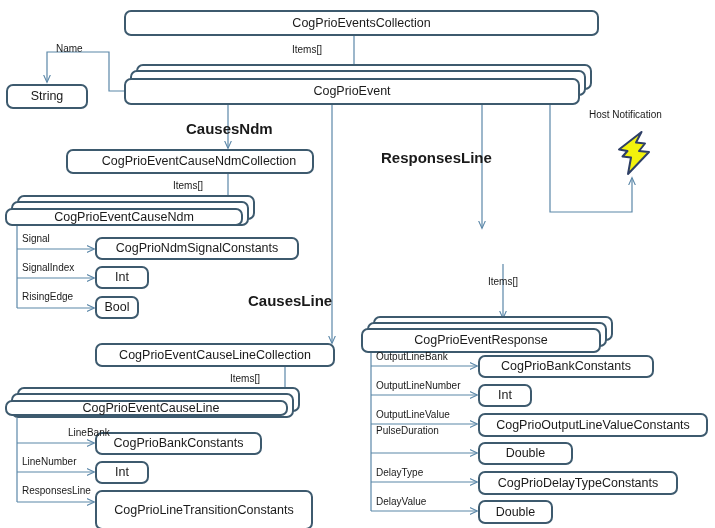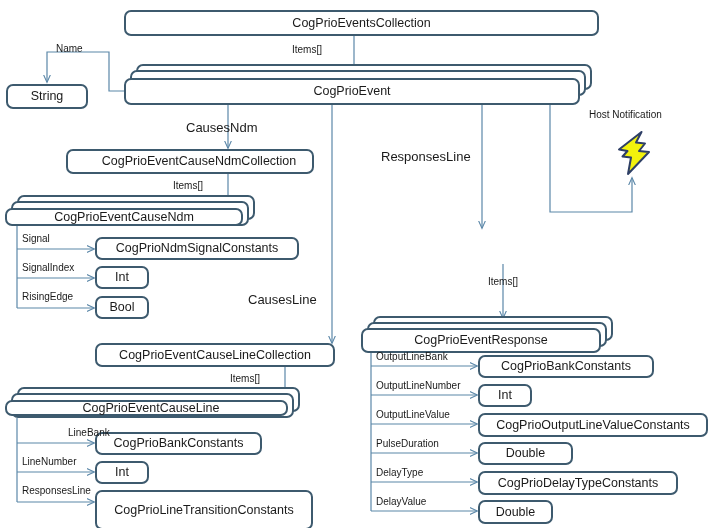--- a/index.html
+++ b/index.html
@@ -52,22 +52,22 @@
   
   .elabel {
     position: absolute;
     font-size: 10px;
     color: #1a1a1a;
     white-space: nowrap;
     line-height: 1;
     z-index: 4;
   }
   .elabel.bold {
-    font-weight: normal;
-    font-size: 13px;
+    font-weight: bold;
+    font-size: 15px;
   }
   .elabel.attr { font-size: 10px; }
   
   .bolt {
     position: absolute;
     z-index: 4;
   }
 </style>
 </head>
 <body>
@@ -146,21 +146,21 @@
   <div class="node" style="left:5px; top:208px; width:238px; height:18px;">
     <span>CogPrioEventCauseNdm</span>
   </div>
 
   <div class="node" style="left:95px; top:237px; width:204px; height:23px;">
     <span>CogPrioNdmSignalConstants</span>
   </div>
   <div class="node" style="left:95px; top:266px; width:54px; height:23px;">
     <span>Int</span>
   </div>
-  <div class="node" style="left:95px; top:296px; width:54px; height:23px;">
+  <div class="node" style="left:95px; top:296px; width:44px; height:23px;">
     <span>Bool</span>
   </div>
 
   <div class="node" style="left:95px; top:343px; width:240px; height:24px;">
     <span>CogPrioEventCauseLineCollection</span>
   </div>
 
   <div class="ghost" style="left:17px; top:387px; width:283px; height:25px;"></div>
   <div class="ghost g2" style="left:11px; top:393px; width:283px; height:25px;"></div>
   <div class="node" style="left:5px; top:400px; width:283px; height:16px;padding-left:9px;">
@@ -223,21 +223,21 @@
   <div class="elabel attr" style="left:22px; top:457px;">LineNumber</div>
   <div class="elabel attr" style="left:22px; top:486px;">ResponsesLine</div>
 
   <div class="elabel bold" style="left:381px; top:150px;">ResponsesLine</div>
 
   <div class="elabel" style="left:488px; top:277px;">Items[]</div>
 
   <div class="elabel attr" style="left:376px; top:352px;">OutputLineBank</div>
   <div class="elabel attr" style="left:376px; top:381px;">OutputLineNumber</div>
   <div class="elabel attr" style="left:376px; top:410px;">OutputLineValue</div>
-  <div class="elabel attr" style="left:376px; top:439px;">PulseDuration</div>
+  <div class="elabel attr" style="left:376px; top:426px;">PulseDuration</div>
   <div class="elabel attr" style="left:376px; top:468px;">DelayType</div>
   <div class="elabel attr" style="left:376px; top:497px;">DelayValue</div>
 
   <div class="elabel" style="left:589px; top:110px;">Host Notification</div>
 
   <svg class="bolt" style="left:611px; top:130px;" width="46" height="48" viewBox="0 0 46 48" xmlns="http://www.w3.org/2000/svg">
     <path d="M30.5,2 L8,19.5 L16.5,21 L11.5,26.5 L20,27.5 L17,44 L38,22 L28,21 L34,13.5 L25,12.5 Z" fill="#f2f20d" stroke="#2e3f66" stroke-width="2" stroke-linejoin="round"></path>
   </svg>
 
 </div>

